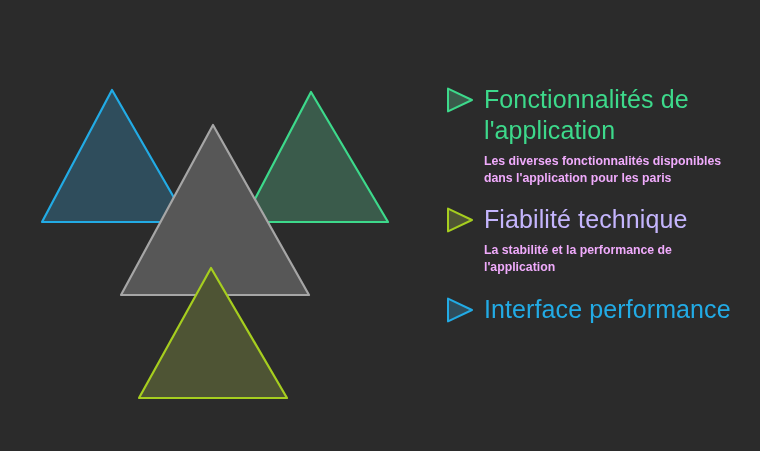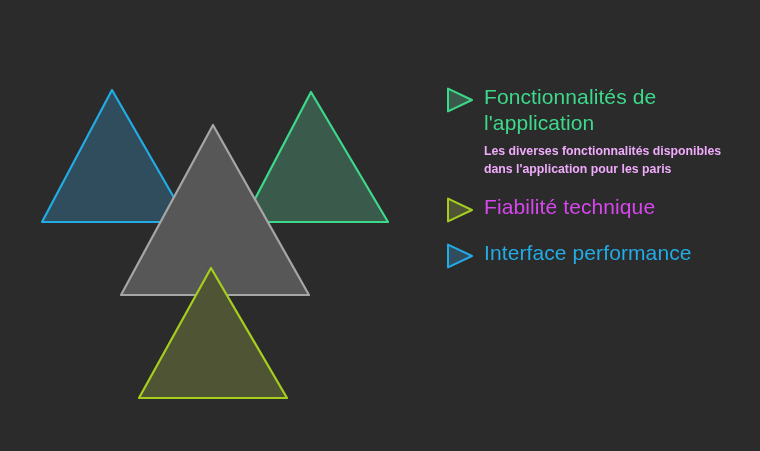--- a/index.html
+++ b/index.html
@@ -40,21 +40,21 @@
     align-items: flex-start;
   }
   .marker {
     flex: 0 0 auto;
     width: 28px;
     height: 26px;
     margin-right: 10px;
     margin-top: 3px;
   }
   .legend-title {
-    font-size: 21px;
+    font-size: 25px;
     font-weight: 400;
     line-height: 1.24;
     letter-spacing: 0.1px;
     white-space: pre-line;
   }
   .legend-desc {
     margin-left: 38px;
     margin-top: 7px;
     font-size: 12.3px;
     font-weight: bold;
@@ -88,22 +88,23 @@
 l'application</div>
       </div>
       <div class="legend-desc">Les diverses fonctionnalités disponibles dans l'application pour les paris</div>
     </div>
 
     <div class="legend-item item-2">
       <div class="legend-head">
         <svg class="marker" viewBox="0 0 28 26">
           <polygon id="mk-1" points="2,1.6 26,13 2,24.4" stroke-width="2" stroke-linejoin="round" fill="#4E5434" stroke="#A6CE1F"></polygon>
         </svg>
-        <div class="legend-title" style="color: #d946ef;">Fiabilité technique</div>
+        <div class="legend-title" style="color: #c4b5fd;">Fiabilité technique</div>
       </div>
+      <div class="legend-desc">La stabilité et la performance de l'application</div>
     </div>
 
     <div class="legend-item item-3">
       <div class="legend-head">
         <svg class="marker" viewBox="0 0 28 26">
           <polygon id="mk-2" points="2,1.6 26,13 2,24.4" stroke-width="2" stroke-linejoin="round" fill="#2F4D5C" stroke="#22ABE5"></polygon>
         </svg>
         <div class="legend-title" style="color: rgb(34, 171, 229);">Interface performance</div>
       </div>
     </div>

